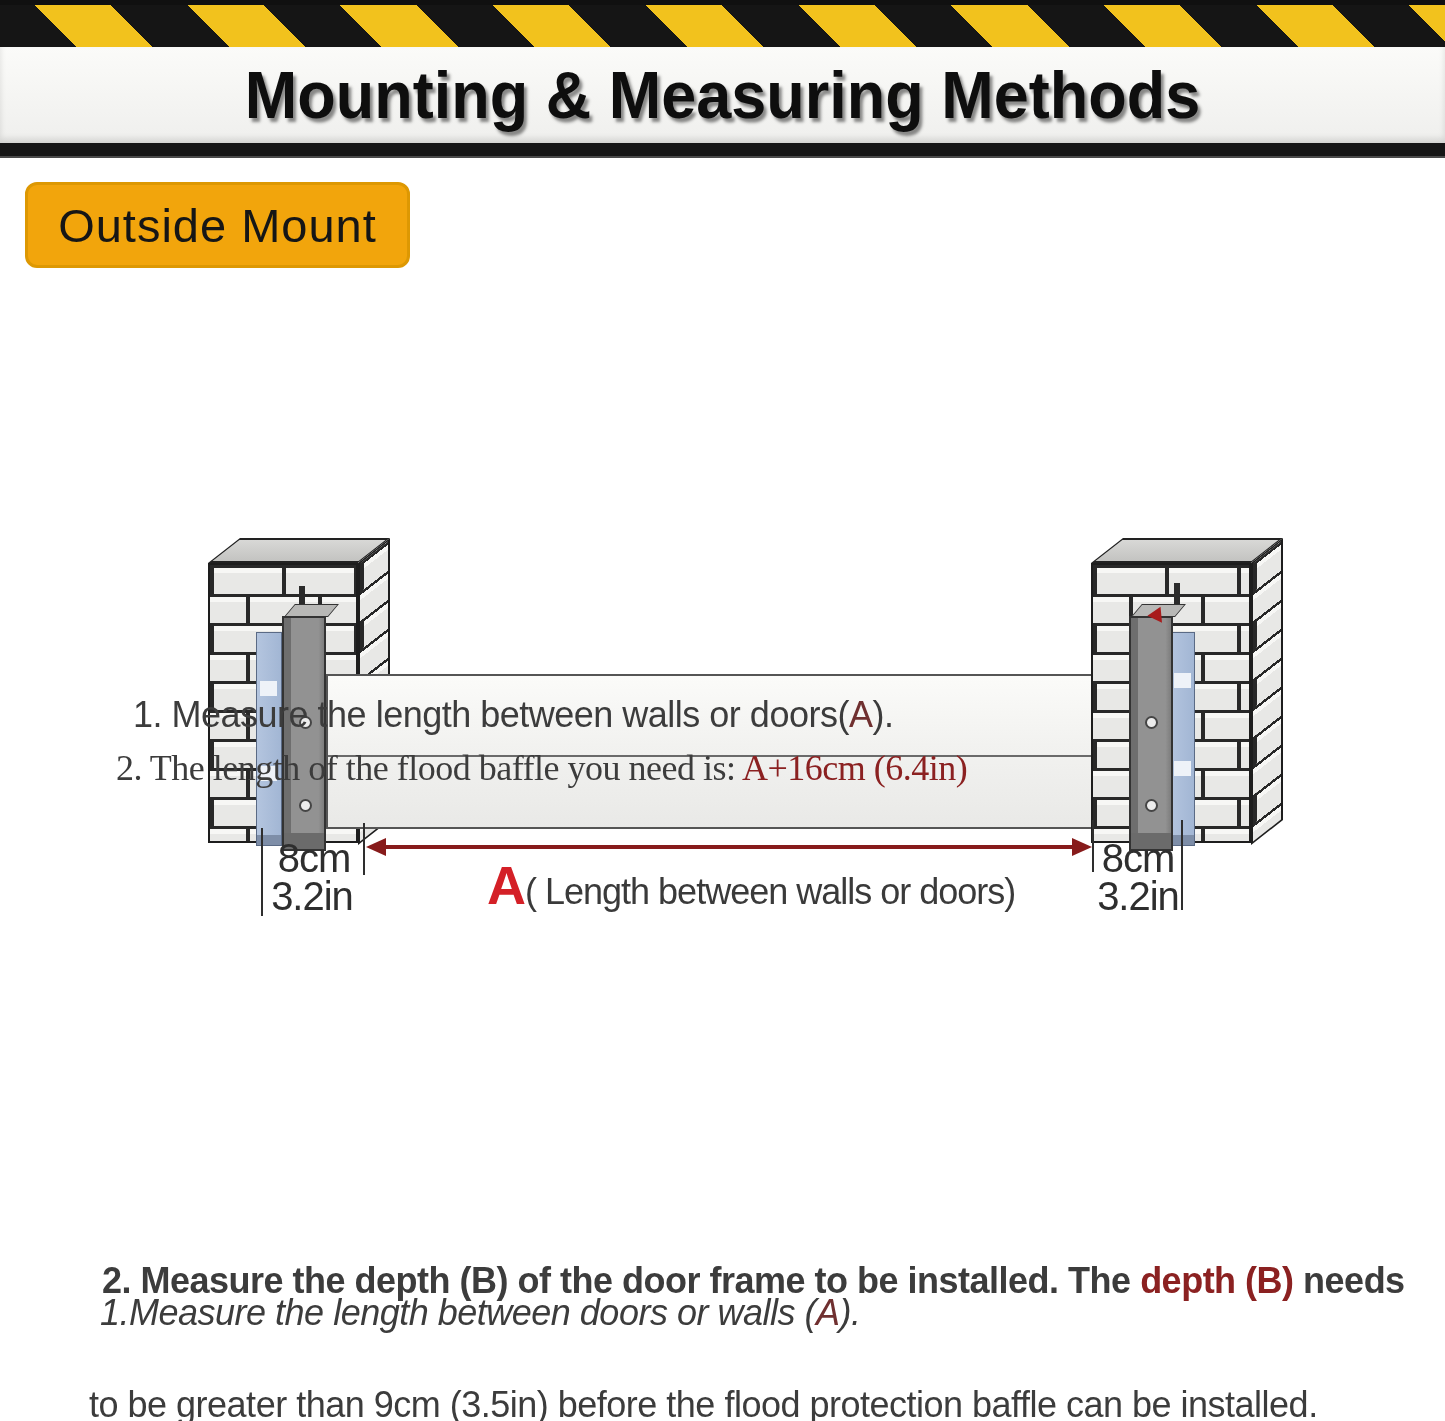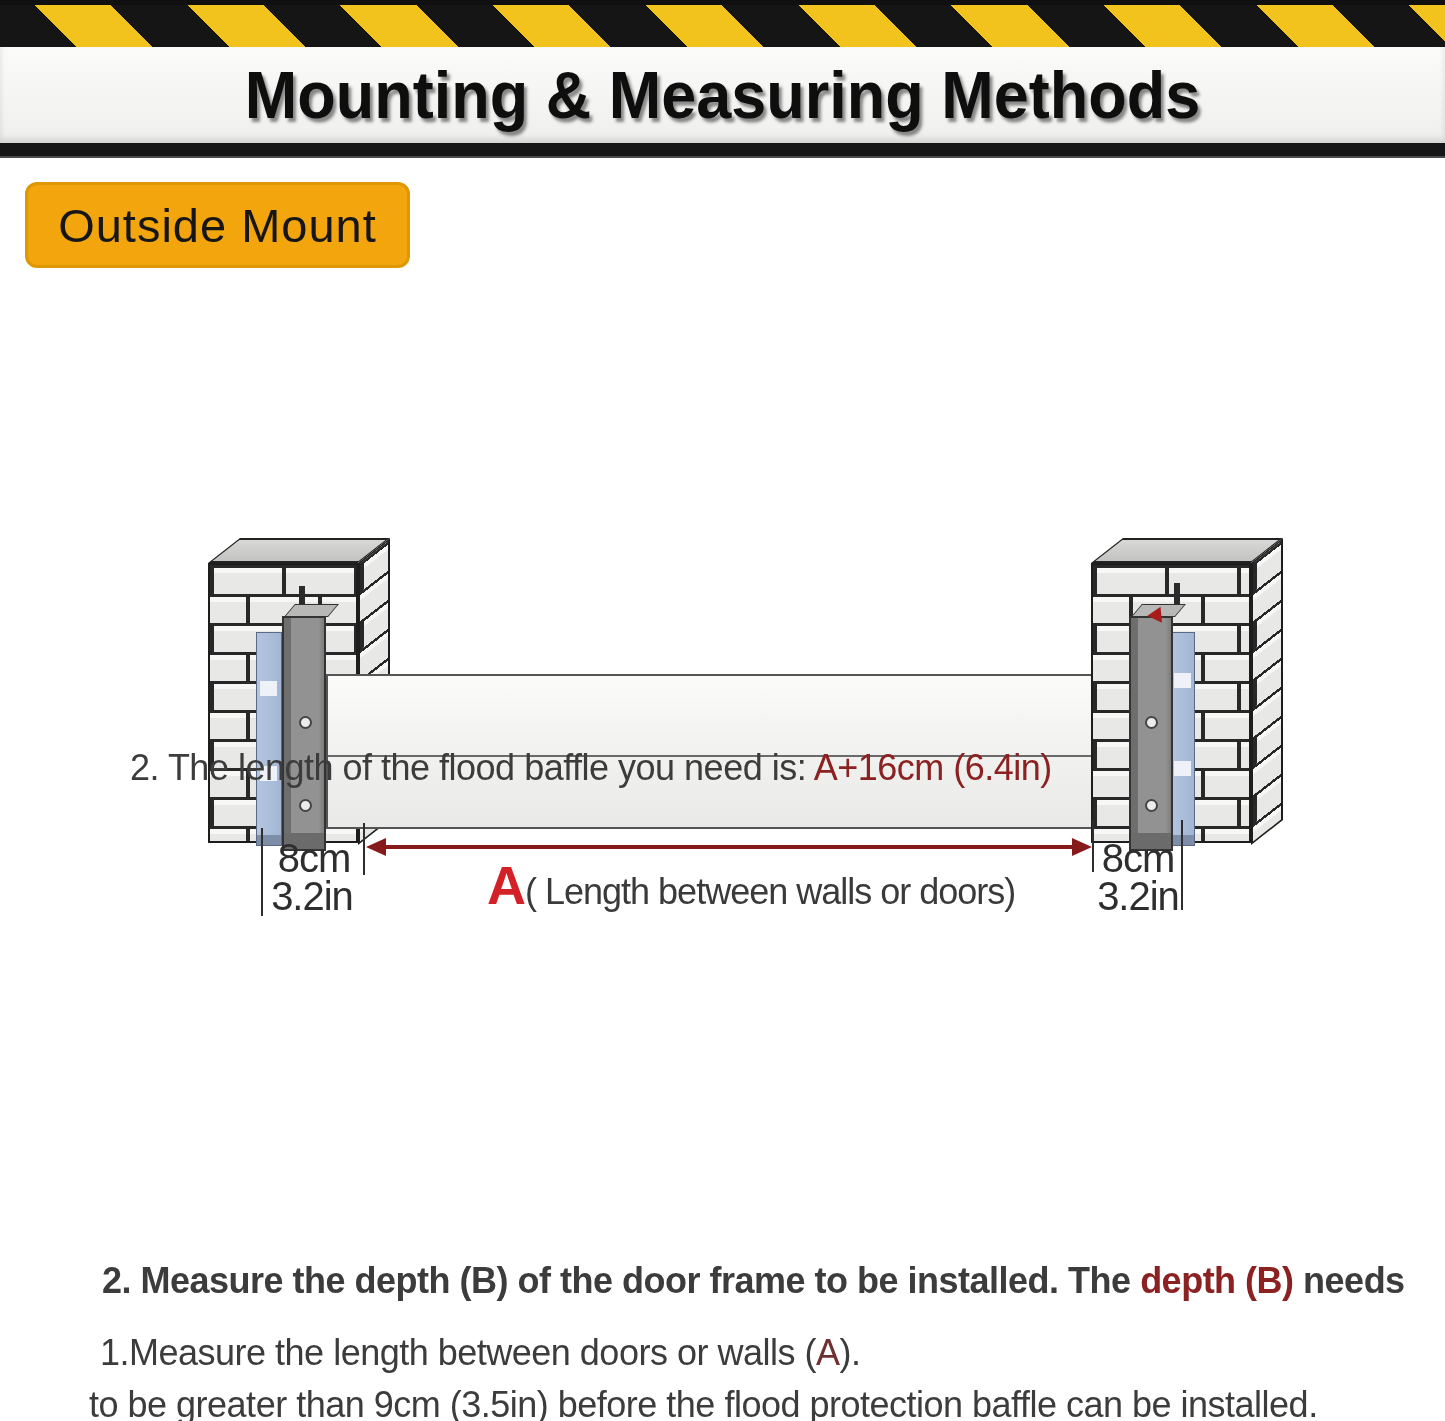--- a/index.html
+++ b/index.html
@@ -134,21 +134,24 @@
     <div class="dim-txt" style="left:262px;top:614px;width:100px;">3.2in</div>
     <div class="dim-txt" style="left:1094px;top:576px;width:88px;">8cm</div>
     <div class="dim-txt" style="left:1094px;top:614px;width:88px;">3.2in</div>
 
     <div class="abs span-label" style="left:487px;top:594px;">
       <span class="a-big">A</span>
       <span class="a-rest">( Length between walls or doors)</span>
     </div>
   </div>
 
-  <div class="step" style="left:130px;top:747px;">
+  <div class="step" style="left:133px;top:694px;">
+    <span>1. Measure the length between walls or doors(</span><span class="a-tint">A</span><span>).</span>
+  </div>
+  <div class="step" style="left:116px;top:747px;font-family:Liberation Serif, serif;">
     <span>2. The length of the flood baffle you need is: </span><span class="red">A+16cm (6.4in)</span>
   </div>
 
 
   <div class="abs" style="left:0;top:890px;width:1445px;height:400px;">
     
     
     
 
     
@@ -173,21 +176,21 @@
     
 
     
     
     
     
     
     
   </div>
 
-  <div class="step" style="left:100px;top:1332px;">
+  <div class="step" style="left:100px;top:1292px;font-style:italic;">
     <span>1.Measure the length between doors or walls (</span><span class="a-tint">A</span><span>).</span>
   </div>
   <div class="step" style="left:102px;top:1260px;font-weight:bold;">
     <span>2. Measure the depth (B) of the door frame to be installed. The </span><span class="red">depth (B)</span><span> needs</span>
   </div>
   <div class="step" style="left:89px;top:1384px;">
     <span>to be greater than 9cm (3.5in) before the flood protection baffle can be installed.</span>
   </div>
 
 </div>

